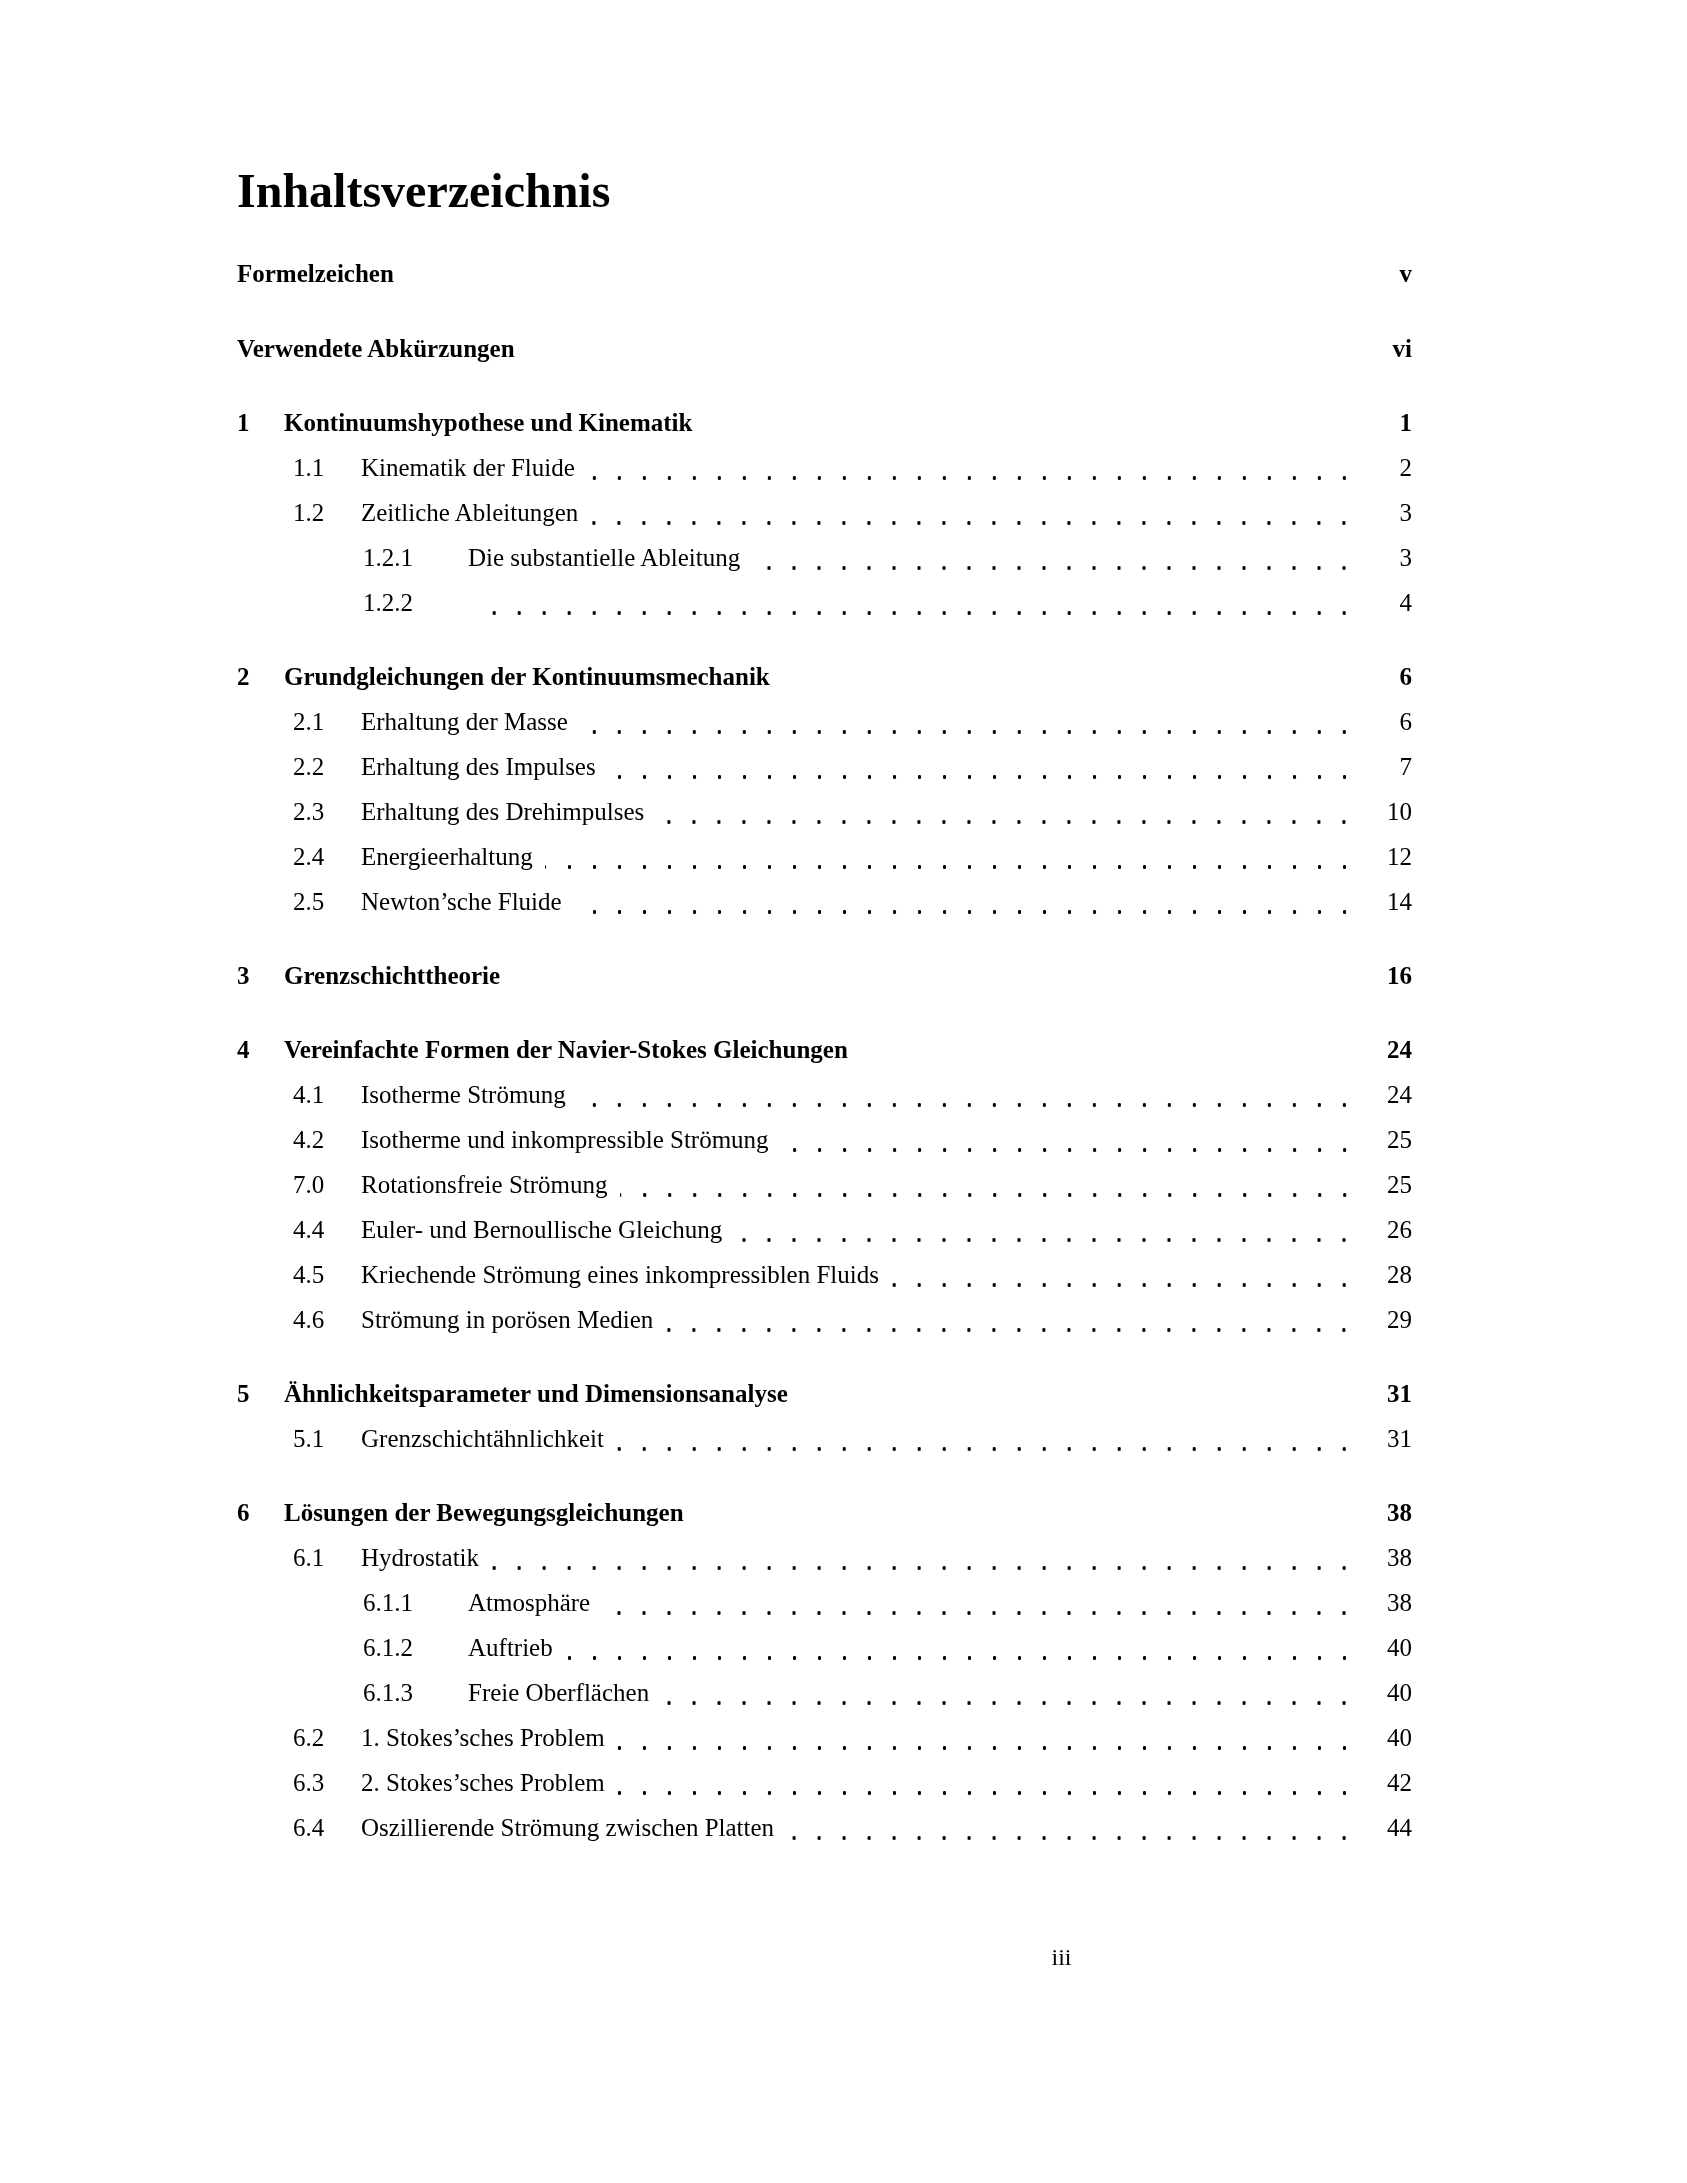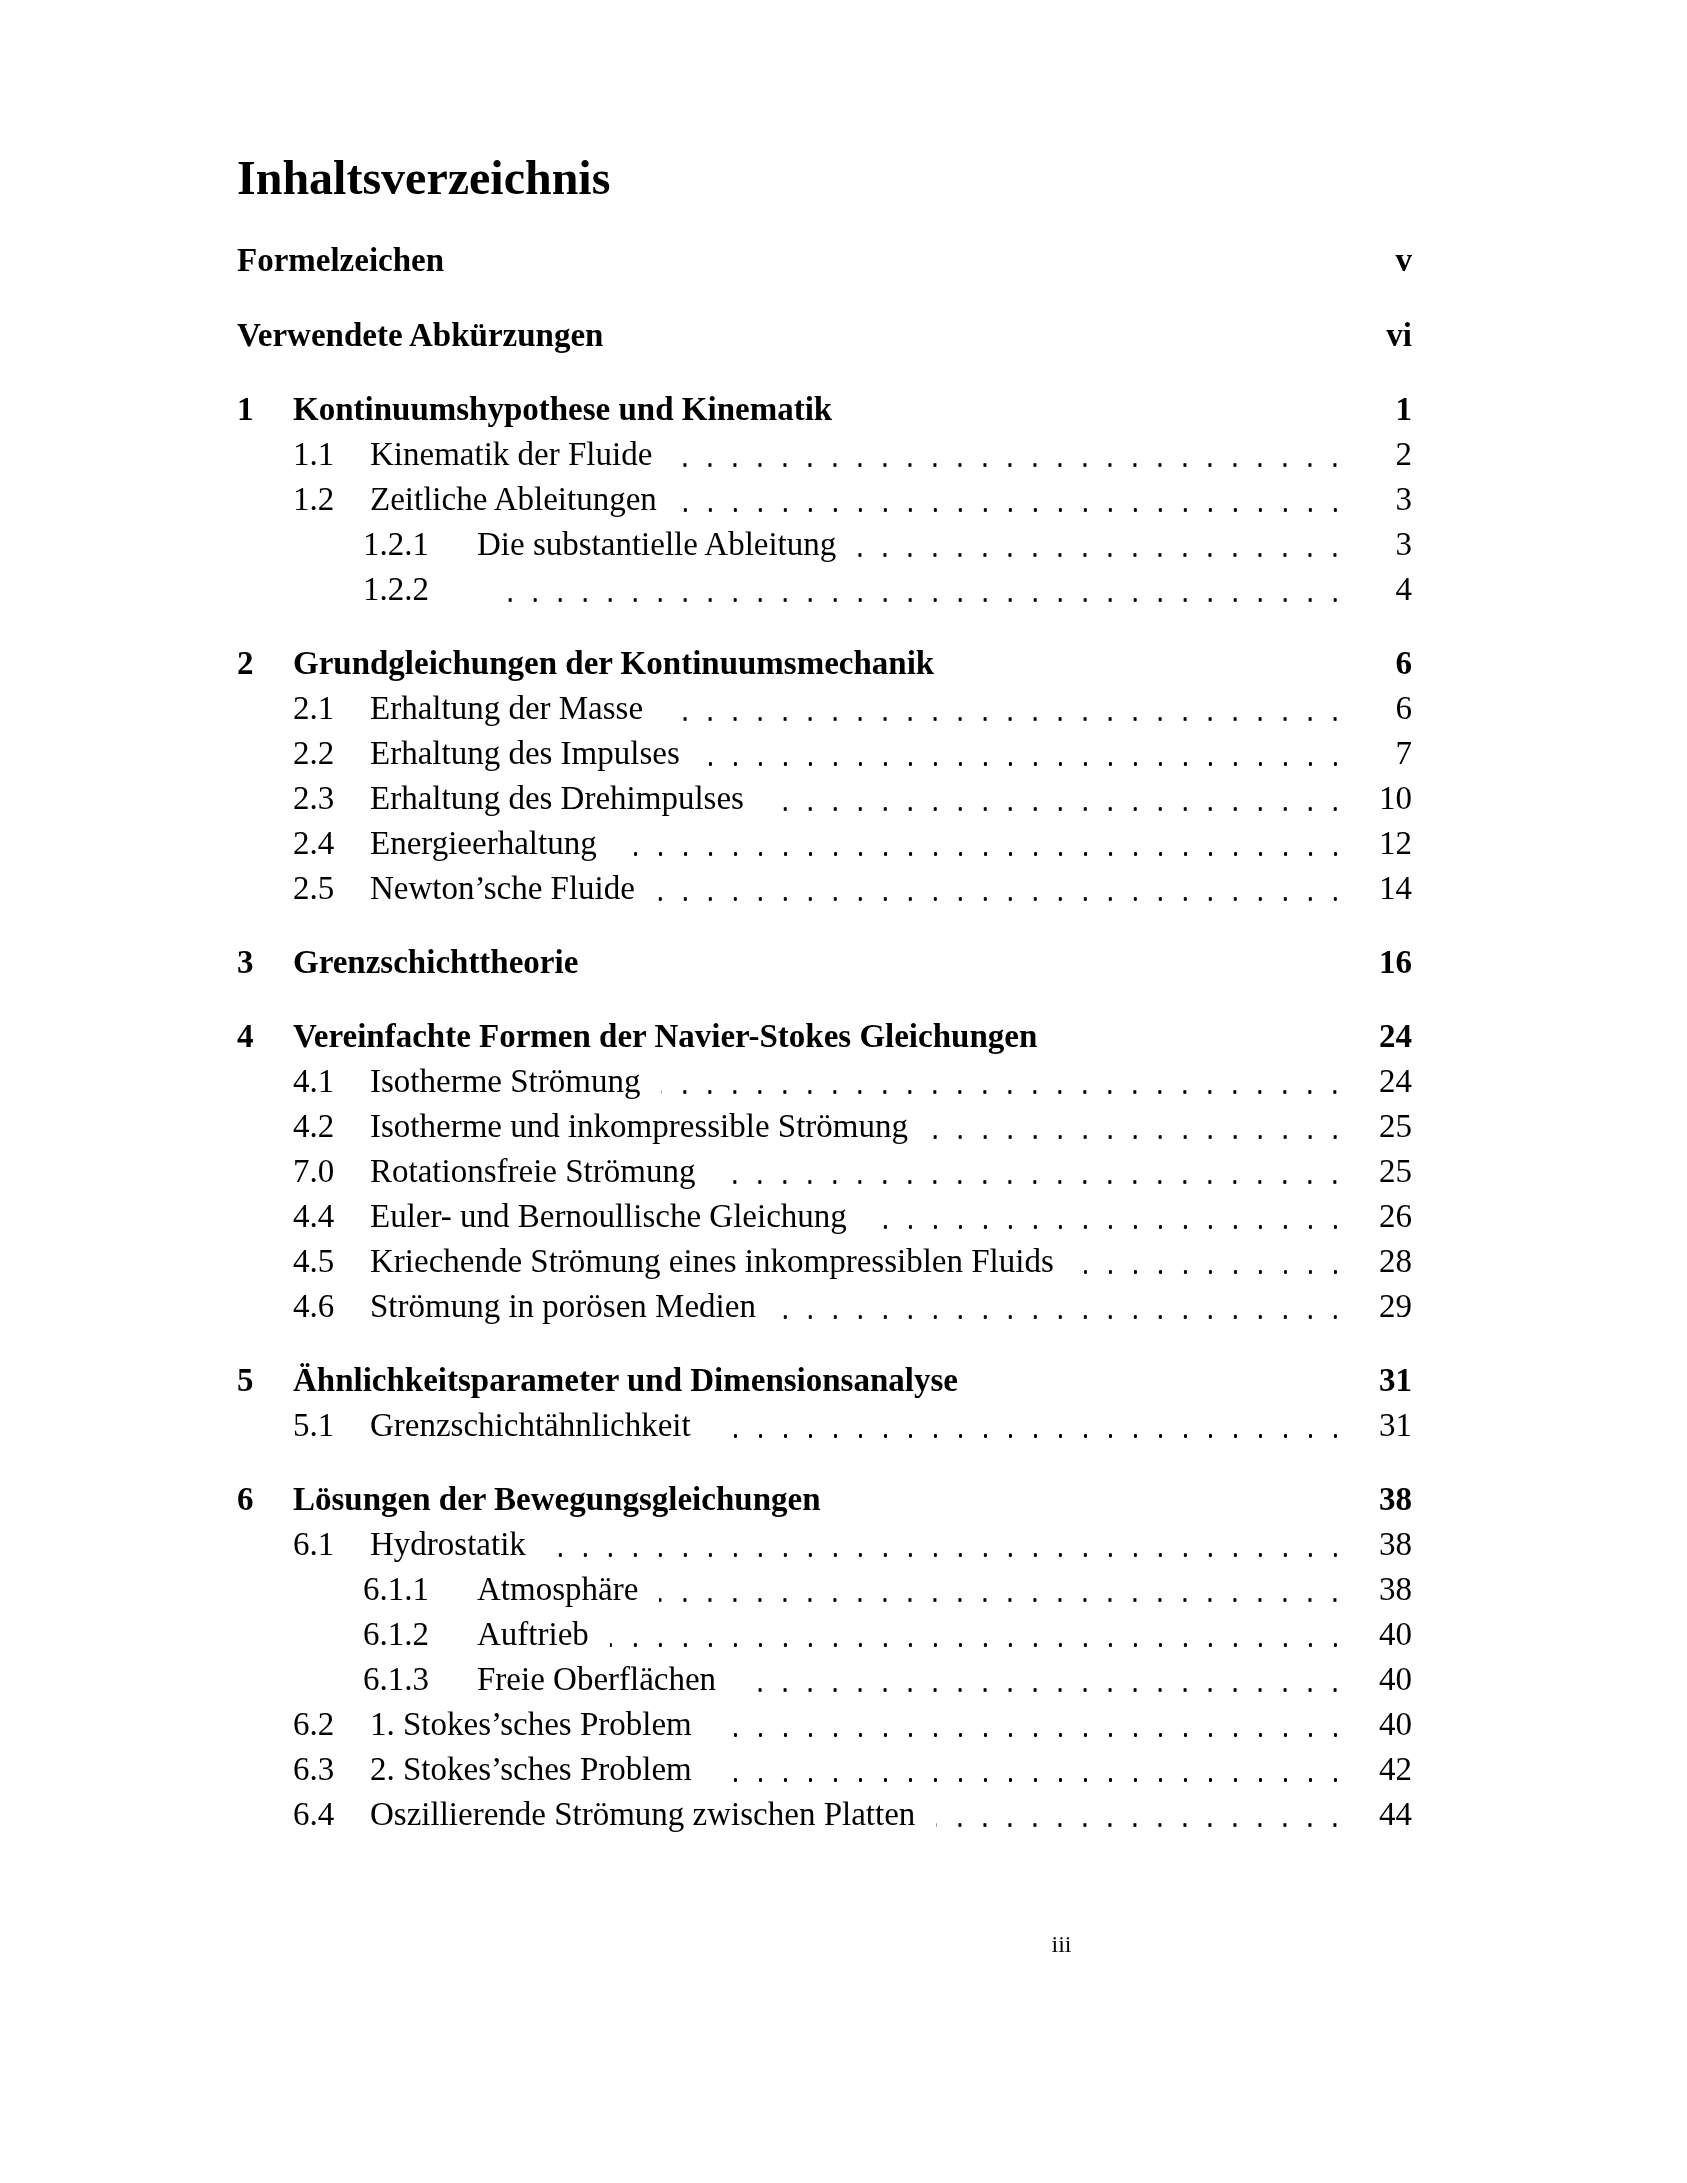--- a/index.html
+++ b/index.html
@@ -9,37 +9,36 @@
     font-family: "Liberation Serif", serif;
   }
   .page {
     position: relative;
     width: 1687px; height: 2183px;
     background: #ffffff;
     overflow: hidden;
   }
   .content {
     position: absolute;
-    left: 237px; top: 3px;
+    left: 237px; top: 16px;
     width: 1175px;
   }
   h1.doc-title {
     margin: 151px 0 0 0;
     font-size: 48px;
     line-height: 48px;
     font-weight: bold;
   }
   .rows { margin-top: 36px; }
   .row {
     display: flex;
     height: 45px;
     line-height: 45px;
-    font-size: 33px;
+    font-size: 25px;
     white-space: nowrap;
-    gap: 9px;
   }
   .rows .row:first-child { margin-top: 0 !important; }
   .row.front   { font-weight: bold; margin-top: 30px; }
   .row.chapter { font-weight: bold; margin-top: 29px; }
   .row .num   { flex: none; }
   .row.chapter .num { width: 47px; }
   .row.section    { padding-left: 56px; justify-content: flex-end; }
   .row.section .num { width: 68px; }
   .row.subsection { padding-left: 126px; }
   .row.subsection .num { width: 105px; }

